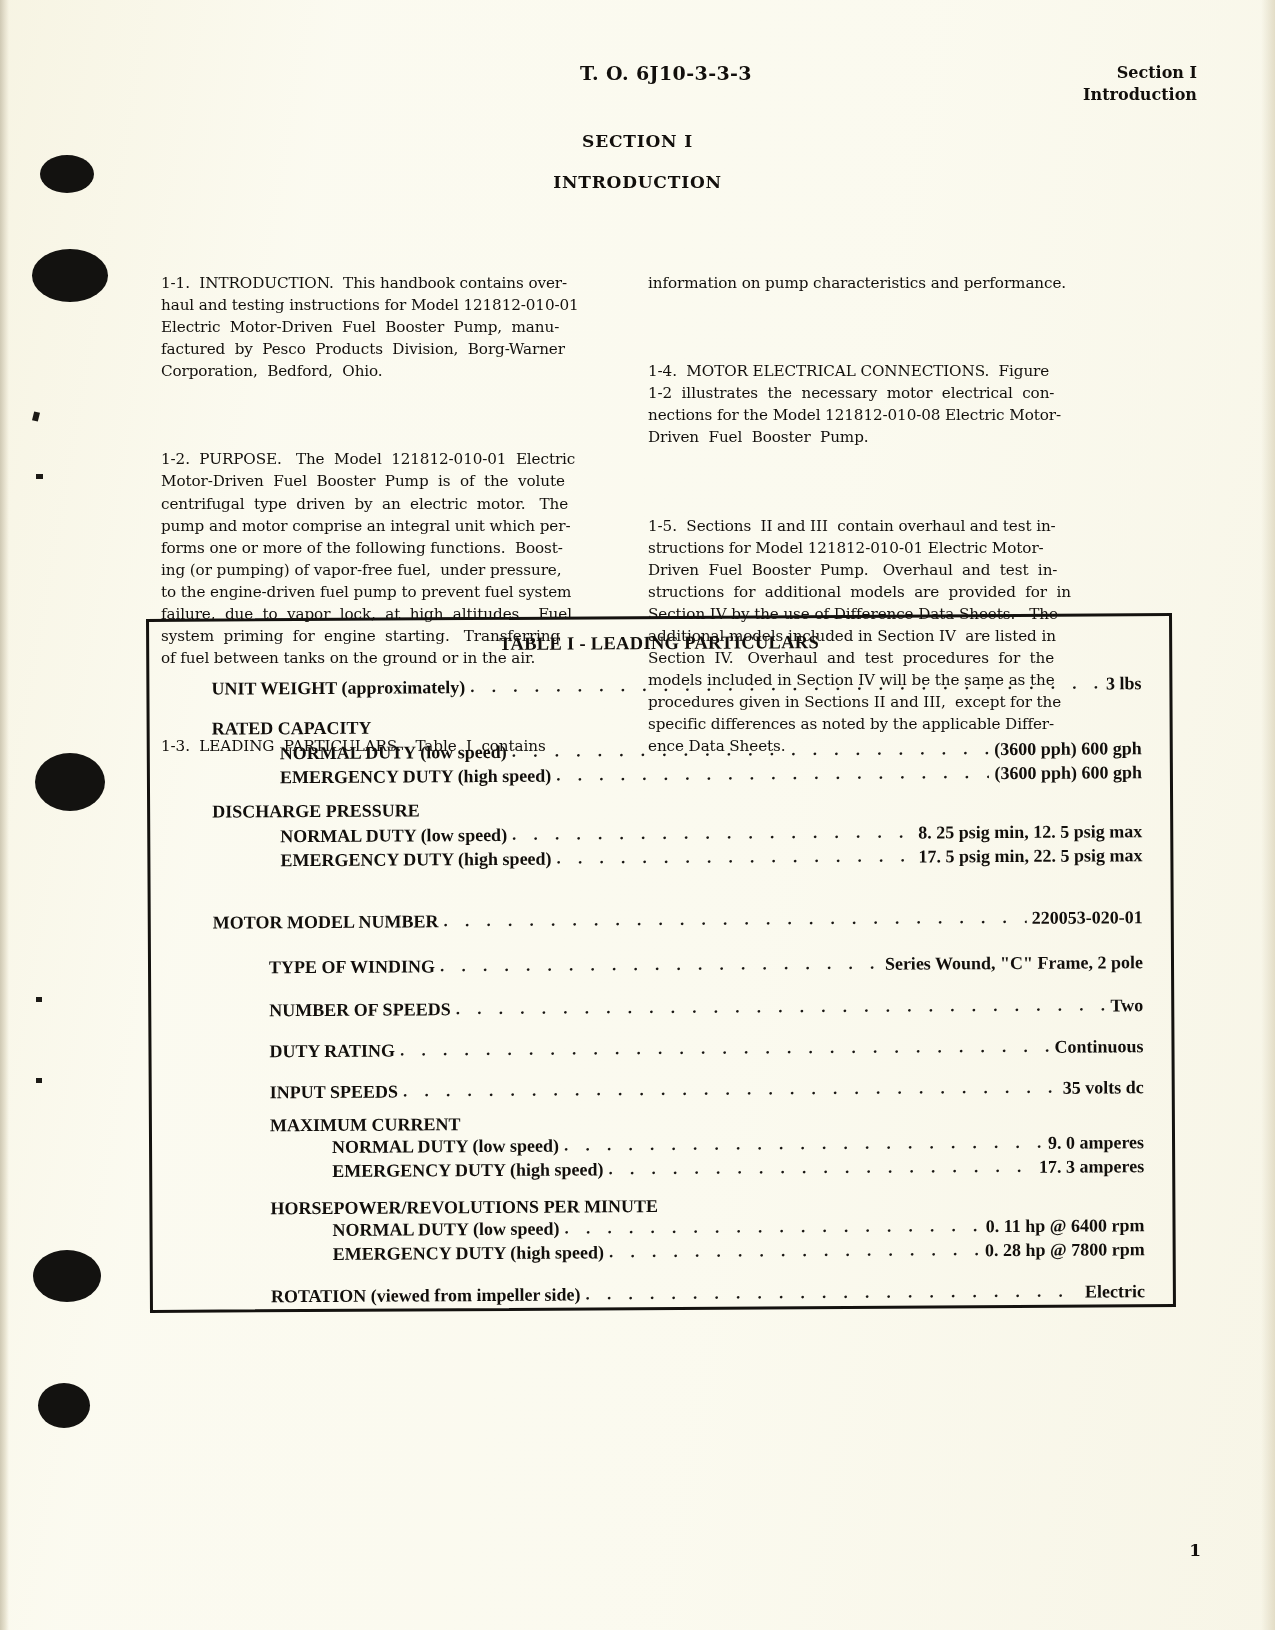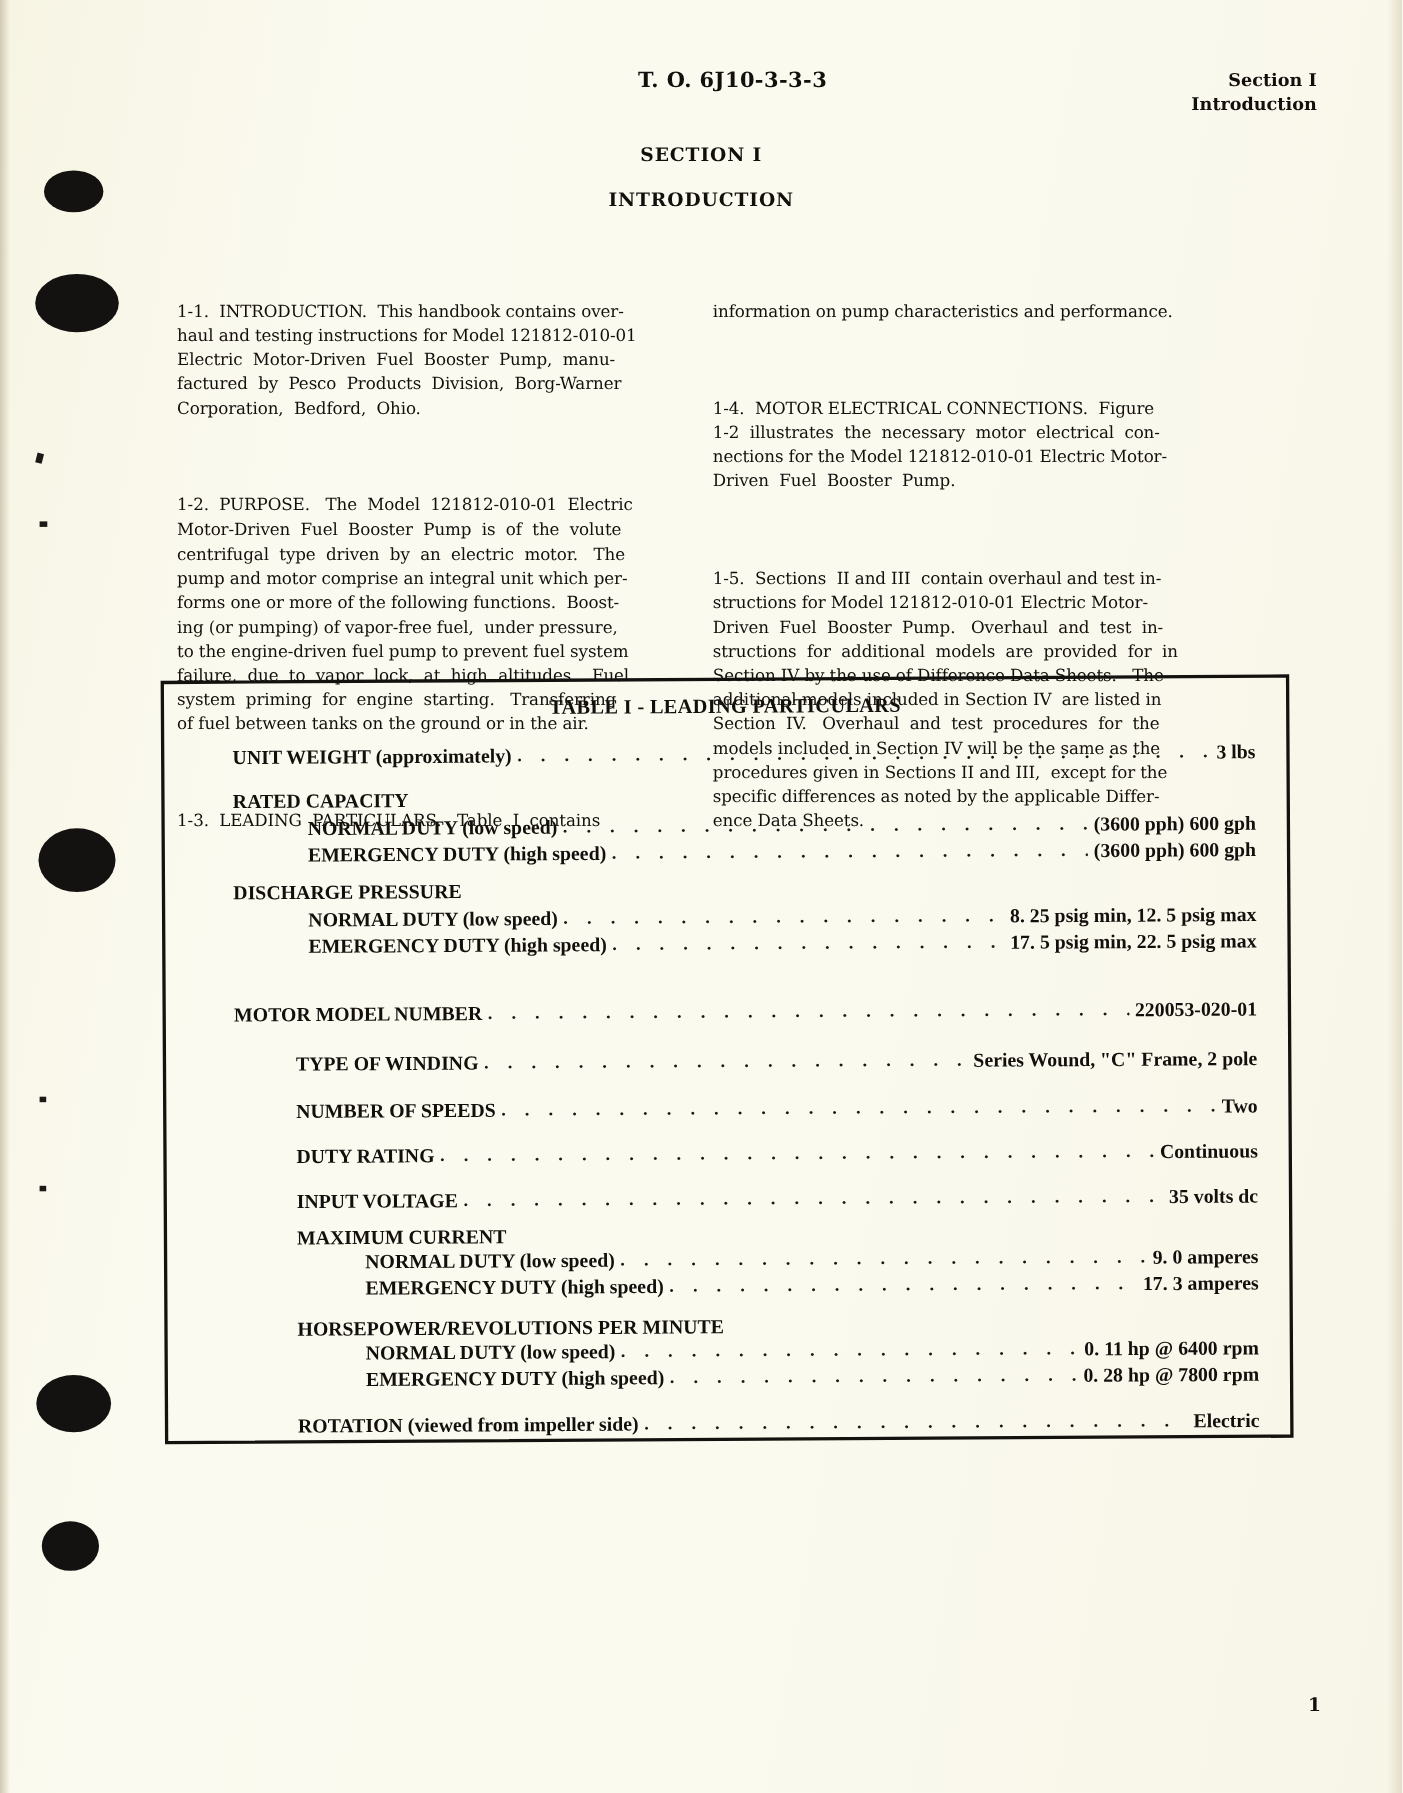--- a/index.html
+++ b/index.html
@@ -205,21 +205,21 @@
 failure,  due  to  vapor  lock,  at  high  altitudes.   Fuel
 system  priming  for  engine  starting.   Transferring
 of fuel between tanks on the ground or in the air.</p>
     <p class="para">1-3.  LEADING  PARTICULARS.   Table  I  contains</p>
   </div>
 
   <div class="col col-right">
     <p class="para">information on pump characteristics and performance.</p>
     <p class="para">1-4.  MOTOR ELECTRICAL CONNECTIONS.  Figure
 1-2  illustrates  the  necessary  motor  electrical  con-
-nections for the Model 121812-010-01 Electric Motor-
+nections for the Model 121812-010-08 Electric Motor-
 Driven  Fuel  Booster  Pump.</p>
     <p class="para">1-5.  Sections  II and III  contain overhaul and test in-
 structions for Model 121812-010-01 Electric Motor-
 Driven  Fuel  Booster  Pump.   Overhaul  and  test  in-
 structions  for  additional  models  are  provided  for  in
 Section IV by the use of Difference Data Sheets.   The
 additional models included in Section IV  are listed in
 Section  IV.   Overhaul  and  test  procedures  for  the
 models included in Section IV will be the same as the
 procedures given in Sections II and III,  except for the
@@ -276,21 +276,21 @@
             <span class="lbl">NUMBER OF SPEEDS</span>
             <span class="dots">. . . . . . . . . . . . . . . . . . . . . . . . . . . . . . . . . . . . . . . . . . . . . . . . . . . . . . . . . . . . . . . . . . . . . . . . . . . . . . . . . . . . . . . . . . .</span>
             <span class="val">Two</span>
           </div>
           <div class="trow" style="top: 420px; left: 118px; right: 28px;">
             <span class="lbl">DUTY RATING</span>
             <span class="dots">. . . . . . . . . . . . . . . . . . . . . . . . . . . . . . . . . . . . . . . . . . . . . . . . . . . . . . . . . . . . . . . . . . . . . . . . . . . . . . . . . . . . . . . . . . .</span>
             <span class="val">Continuous</span>
           </div>
           <div class="trow" style="top: 461px; left: 118px; right: 28px;">
-            <span class="lbl">INPUT VOLTAGE</span>
+            <span class="lbl">INPUT SPEEDS</span>
             <span class="dots">. . . . . . . . . . . . . . . . . . . . . . . . . . . . . . . . . . . . . . . . . . . . . . . . . . . . . . . . . . . . . . . . . . . . . . . . . . . . . . . . . . . . . . . . . . .</span>
             <span class="val">35 volts dc</span>
           </div>
           <div class="trow nodots" style="top: 494px; left: 118px; right: 28px;">
             <span class="lbl">MAXIMUM CURRENT</span>
           </div>
           <div class="trow" style="top: 516px; left: 180px; right: 28px;">
             <span class="lbl">NORMAL DUTY (low speed)</span>
             <span class="dots">. . . . . . . . . . . . . . . . . . . . . . . . . . . . . . . . . . . . . . . . . . . . . . . . . . . . . . . . . . . . . . . . . . . . . . . . . . . . . . . . . . . . . . . . . . .</span>
             <span class="val">9. 0 amperes</span>

